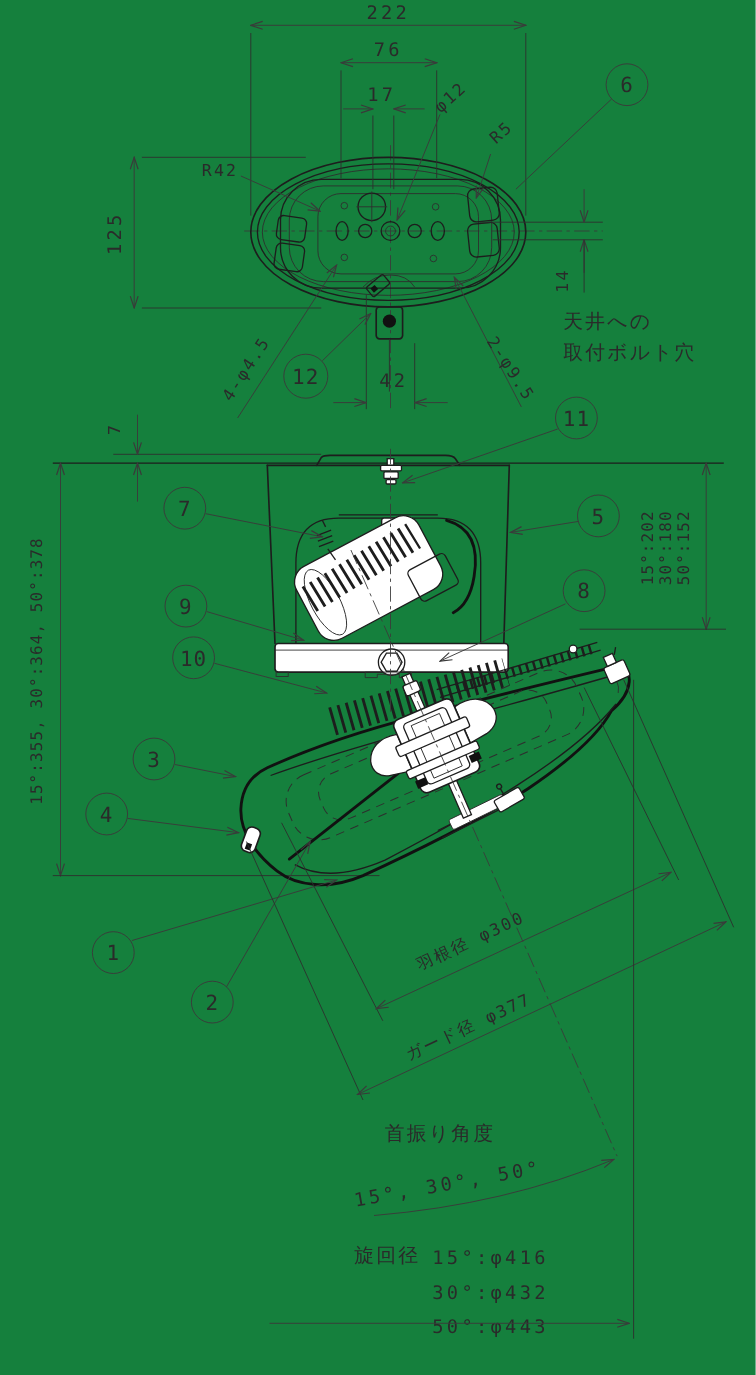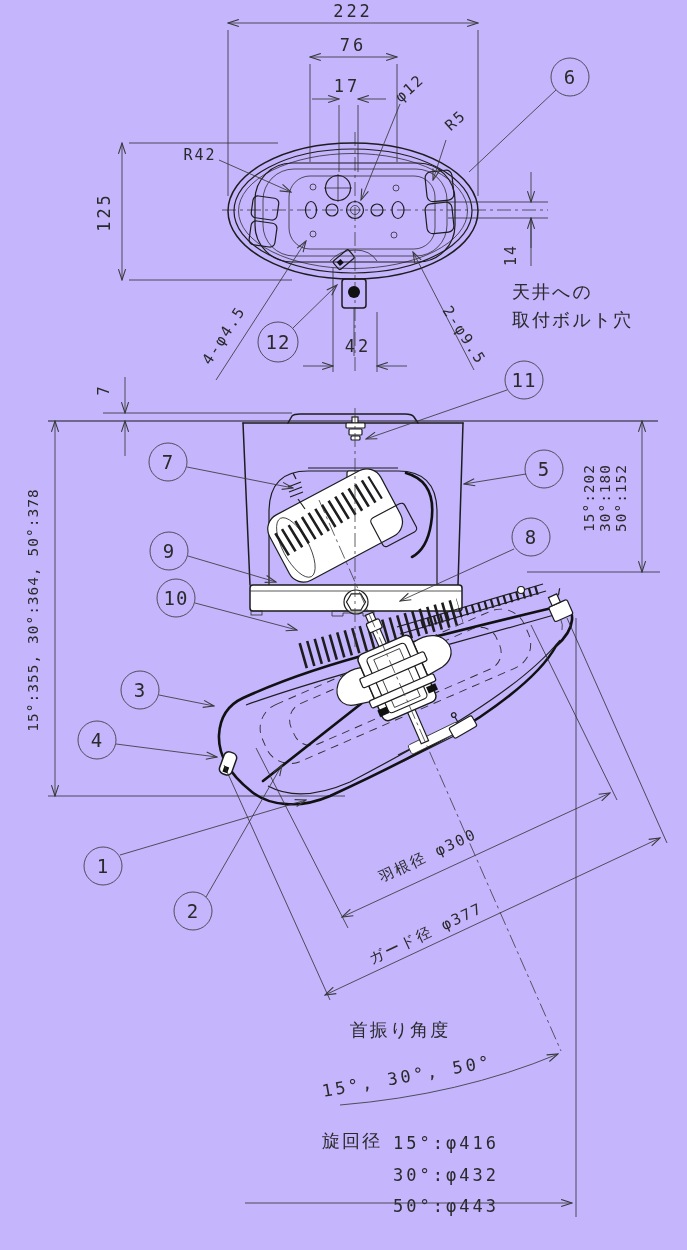--- a/index.html
+++ b/index.html
@@ -1,16 +1,16 @@
 <!DOCTYPE html>
 <html><head>
 <meta charset="utf-8">
 <style>
   html,body{margin:0;padding:0;background:#e8e8e8;}
-  .page{width:687px;height:1250px;background:#c4b5fd;position:relative;margin:0 auto;
+  .page{width:687px;height:1250px;background:#15803d;position:relative;margin:0 auto;
         font-family:"DejaVu Sans Mono","Liberation Sans",sans-serif;}
   svg{display:block}
   
   .obj{stroke:#1d1d1d;stroke-width:1.5;fill:none;stroke-linecap:round;stroke-linejoin:round}
   .obj-thick{stroke:#111;stroke-width:2.6;fill:none;stroke-linecap:round;stroke-linejoin:round}
   .obj-med{stroke:#1d1d1d;stroke-width:1.2;fill:none}
   .thin{stroke:#2e2e2e;stroke-width:0.8;fill:none}
   .dim{stroke:#3a3a3a;stroke-width:0.85;fill:none}
   .cline{stroke:#3a3a3a;stroke-width:0.8;fill:none;stroke-dasharray:14 4 3 4}
   .dashed{stroke:#2e2e2e;stroke-width:0.9;fill:none;stroke-dasharray:8 6}

